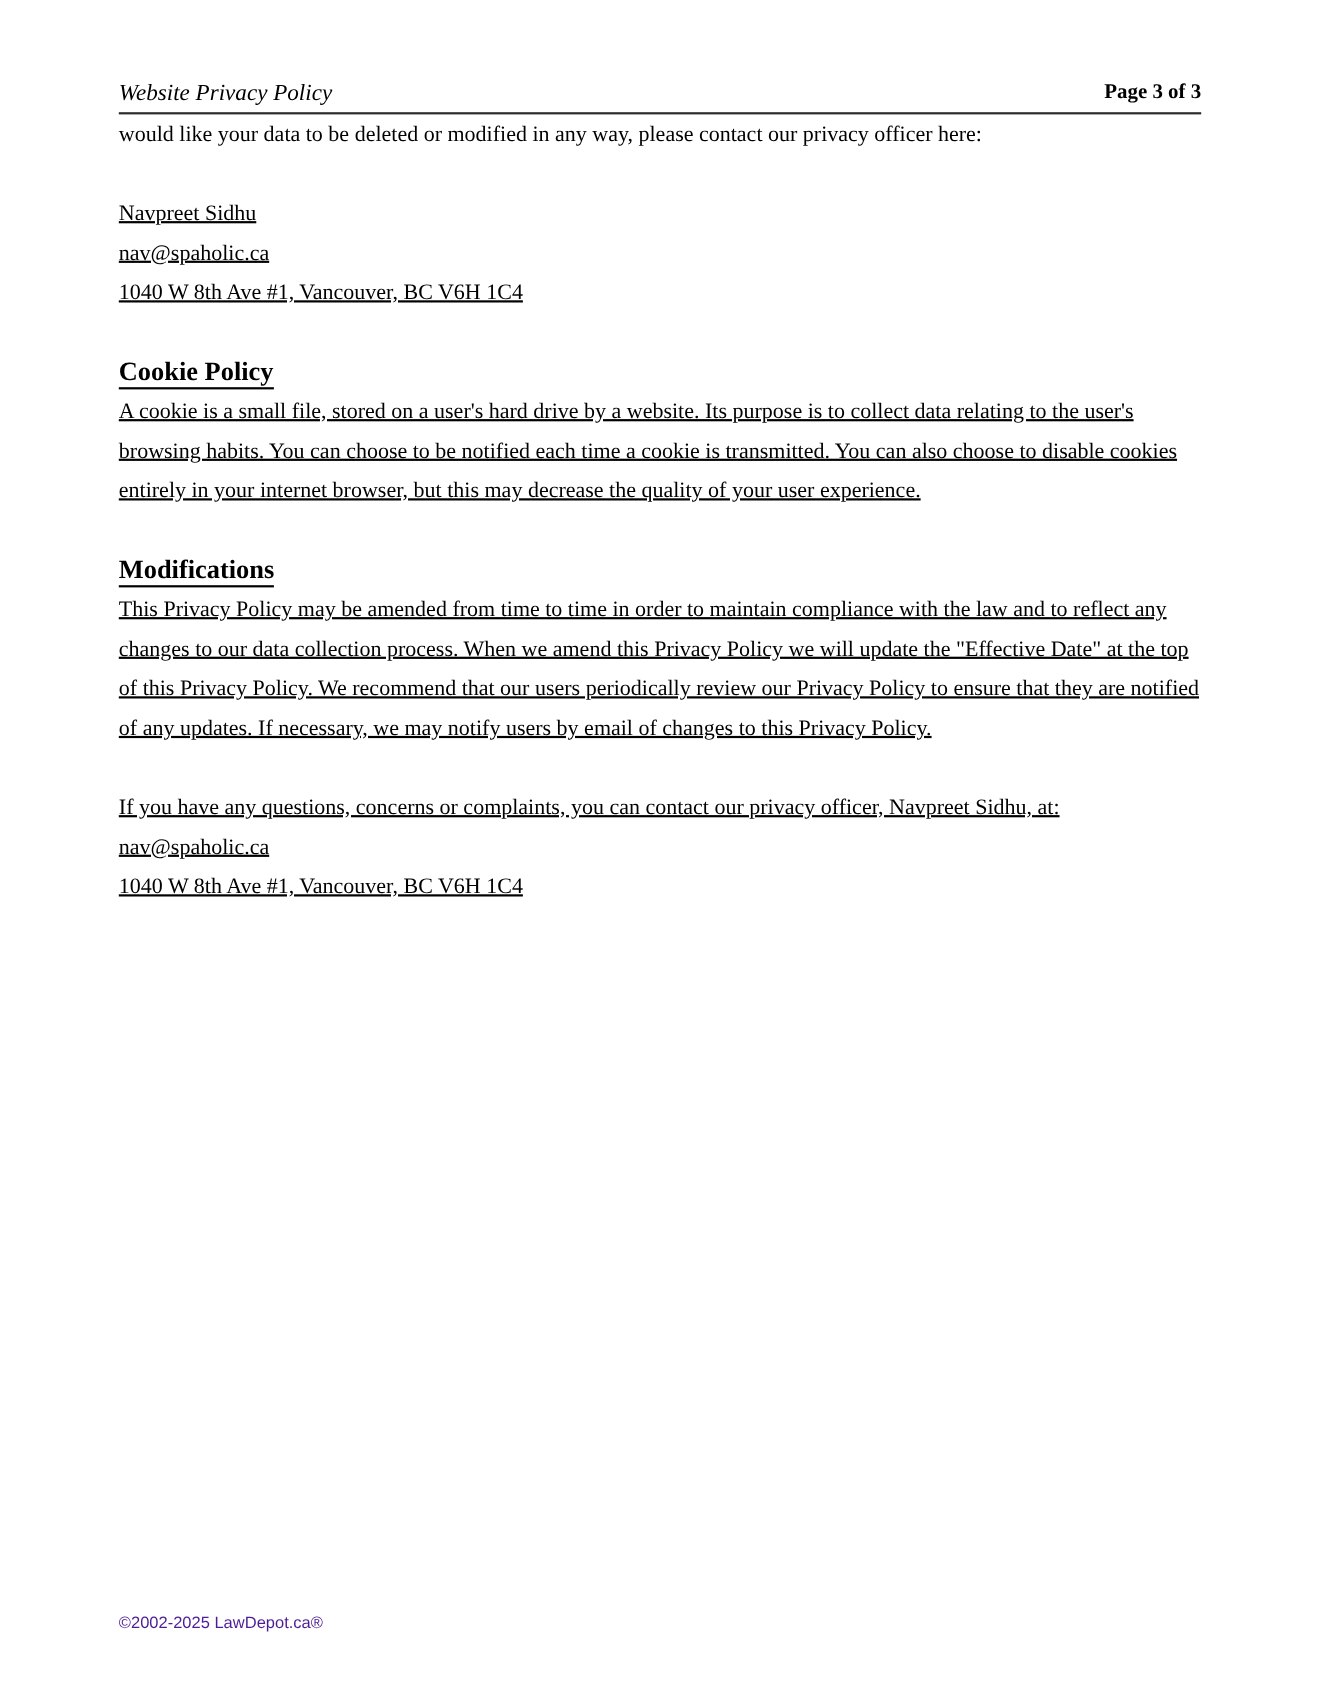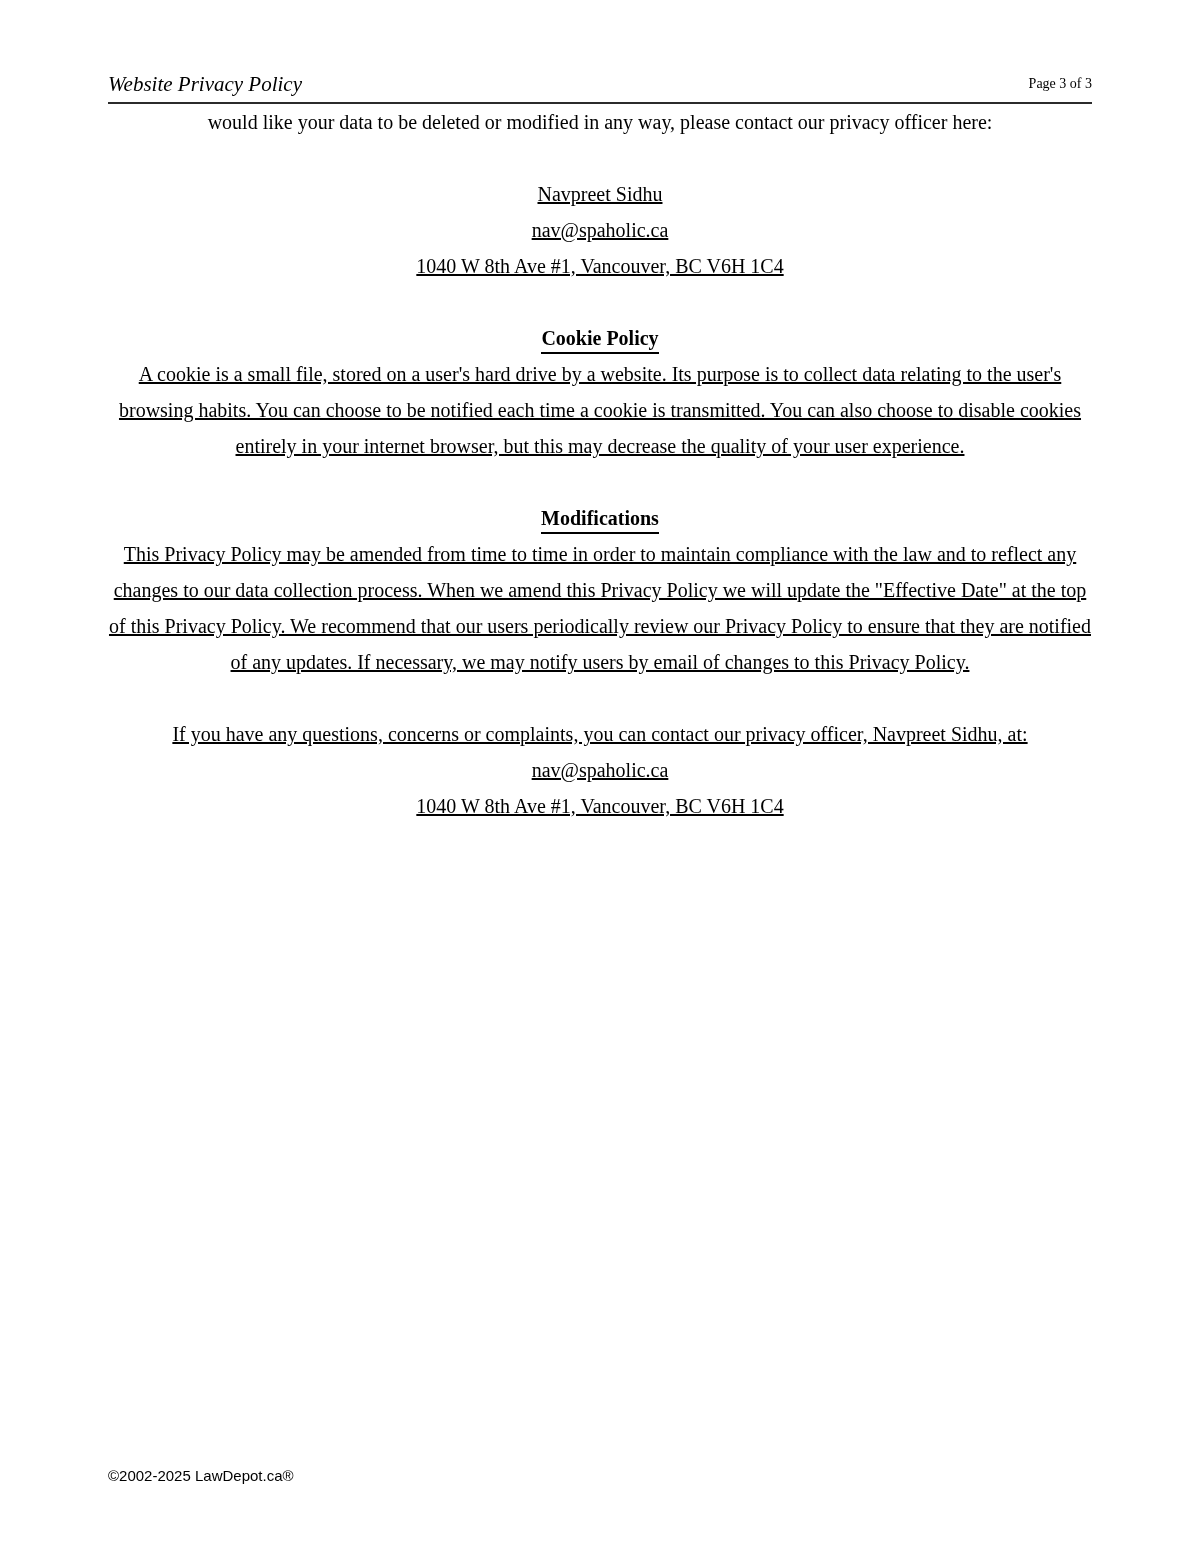--- a/index.html
+++ b/index.html
@@ -26,52 +26,52 @@
     padding-top: 72px;
     padding-bottom: 6px;
     border-bottom: 2px solid #2b2b2b;
   }
   .doc-header .title {
     font-style: italic;
     font-size: 21px;
     line-height: 24px;
   }
   .doc-header .page-num {
-    font-size: 14px;
+    font-size: 19px;
     line-height: 24px;
+    font-weight: bold;
   }
   
   .content {
     font-size: 20px;
     line-height: 36px;
-    text-align: center;
   }
   .content p { margin: 0; }
   .gap { margin-top: 36px; text-decoration: underline; }        
   .intro { margin-top: 46px; }
   .section-heading {
     font-weight: bold;
-    font-size: 20px;
+    font-size: 24px;
     line-height: 36px;
   }
   .section-heading .hd {
     display: inline-block;
     border-bottom: 2px solid #000;
     padding-bottom: 1px;
     line-height: 26px;
   }
   
   .doc-footer {
     position: absolute;
     left: 108px;
     top: 1466px;
     font-family: "Liberation Sans", sans-serif;
     font-size: 15px;
     line-height: 20px;
-    color: #000000;
+    color: #4c1d95;
   }
 </style>
 </head>
 <body>
 
 <div class="page">
 
   <div class="doc-header">
     <span class="title">Website Privacy Policy</span>
     <span class="page-num">Page 3 of 3</span>

